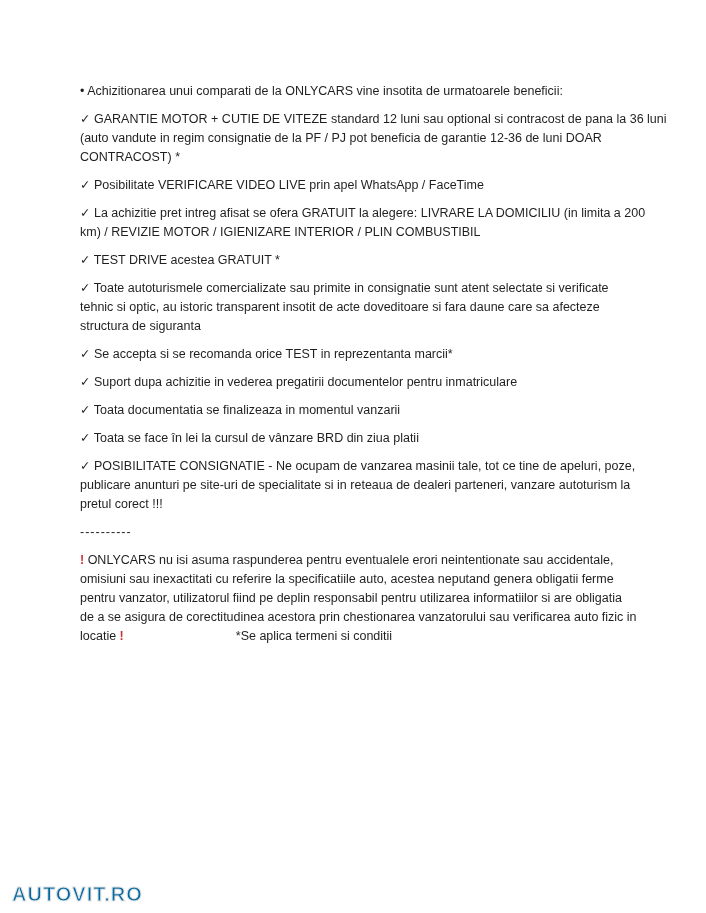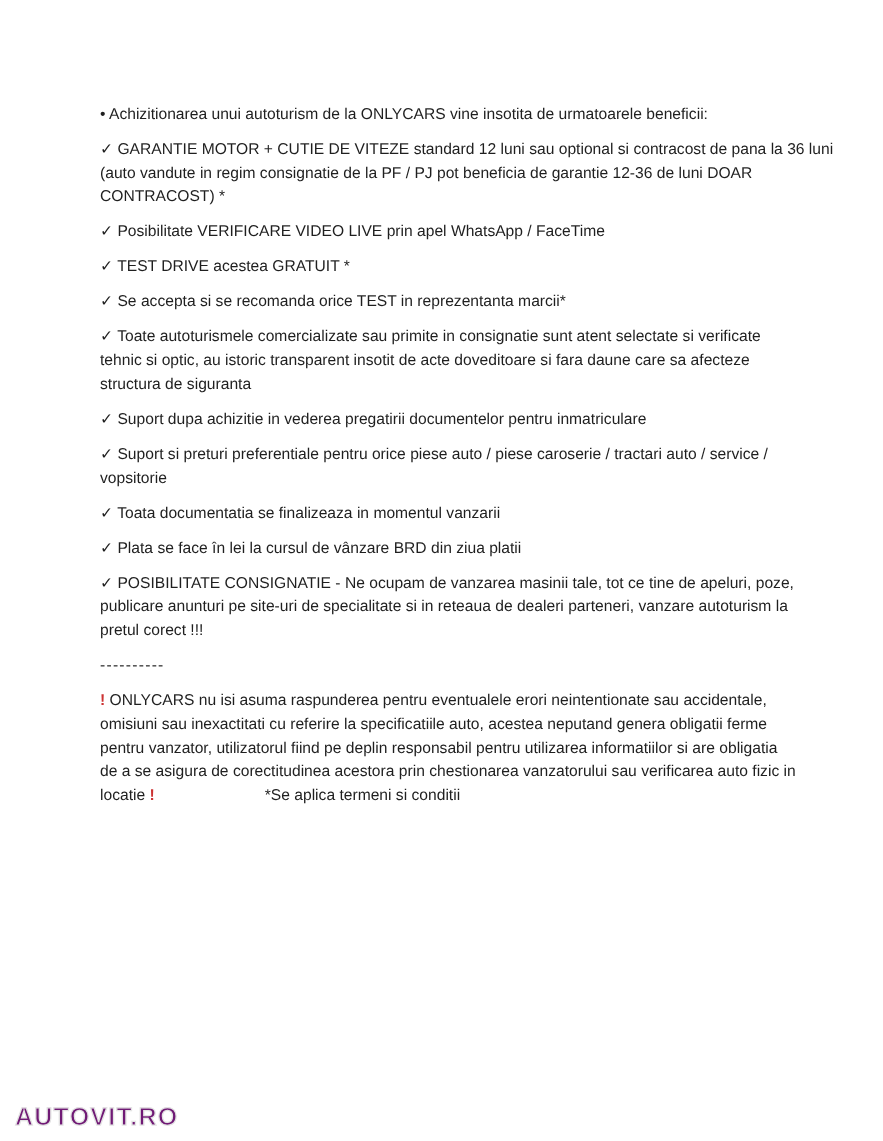--- a/index.html
+++ b/index.html
@@ -37,57 +37,57 @@
   }
   .separator {
     letter-spacing: 1px;
   }
   .warn {
     color: #cc3333;
     font-weight: bold;
     white-space: pre;
   }
   .terms {
-    margin-left: 88px;
+    margin-left: 112px;
   }
   .watermark {
     position: absolute;
     left: 12px;
     top: 883px;
     font-size: 20px;
     font-weight: bold;
     letter-spacing: 1px;
-    color: #701a75;
+    color: #0369a1;
     -webkit-text-stroke: 1px #e4e4e4;
   }
 </style>
 </head>
 <body>
 
 <div class="content">
 
   <p class="para intro">
-    <span class="bullet">• </span><span>Achizitionarea unui autoturism de la ONLYCARS vine insotita de urmatoarele beneficii:</span>
+    <span class="bullet">• </span><span>Achizitionarea unui comparati de la ONLYCARS vine insotita de urmatoarele beneficii:</span>
   </p>
 
   <div id="benefits">
       <p class="para benefit"><span class="glyph">✓ </span><span class="pre">GARANTIE MOTOR + CUTIE DE VITEZE standard 12 luni sau optional si contracost de pana la 36 luni
 (auto vandute in regim consignatie de la PF / PJ pot beneficia de garantie 12-36 de luni DOAR
 CONTRACOST) *</span></p>
       <p class="para benefit"><span class="glyph">✓ </span><span class="pre">Posibilitate VERIFICARE VIDEO LIVE prin apel WhatsApp / FaceTime</span></p>
+      <p class="para benefit"><span class="glyph">✓ </span><span class="pre">La achizitie pret intreg afisat se ofera GRATUIT la alegere: LIVRARE LA DOMICILIU (in limita a 200
+km) / REVIZIE MOTOR / IGIENIZARE INTERIOR / PLIN COMBUSTIBIL</span></p>
       <p class="para benefit"><span class="glyph">✓ </span><span class="pre">TEST DRIVE acestea GRATUIT *</span></p>
-      <p class="para benefit"><span class="glyph">✓ </span><span class="pre">Se accepta si se recomanda orice TEST in reprezentanta marcii*</span></p>
       <p class="para benefit"><span class="glyph">✓ </span><span class="pre">Toate autoturismele comercializate sau primite in consignatie sunt atent selectate si verificate
 tehnic si optic, au istoric transparent insotit de acte doveditoare si fara daune care sa afecteze
 structura de siguranta</span></p>
+      <p class="para benefit"><span class="glyph">✓ </span><span class="pre">Se accepta si se recomanda orice TEST in reprezentanta marcii*</span></p>
       <p class="para benefit"><span class="glyph">✓ </span><span class="pre">Suport dupa achizitie in vederea pregatirii documentelor pentru inmatriculare</span></p>
-      <p class="para benefit"><span class="glyph">✓ </span><span class="pre">Suport si preturi preferentiale pentru orice piese auto / piese caroserie / tractari auto / service /
-vopsitorie</span></p>
       <p class="para benefit"><span class="glyph">✓ </span><span class="pre">Toata documentatia se finalizeaza in momentul vanzarii</span></p>
-      <p class="para benefit"><span class="glyph">✓ </span><span class="pre">Plata se face în lei la cursul de vânzare BRD din ziua platii</span></p>
+      <p class="para benefit"><span class="glyph">✓ </span><span class="pre">Toata se face în lei la cursul de vânzare BRD din ziua platii</span></p>
       <p class="para benefit"><span class="glyph">✓ </span><span class="pre">POSIBILITATE CONSIGNATIE - Ne ocupam de vanzarea masinii tale, tot ce tine de apeluri, poze,
 publicare anunturi pe site-uri de specialitate si in reteaua de dealeri parteneri, vanzare autoturism la
 pretul corect !!!</span></p>
     </div>
 
   <p class="para separator">----------</p>
 
   <p class="para disclaimer">
     <span class="warn">!</span><span class="pre"> ONLYCARS nu isi asuma raspunderea pentru eventualele erori neintentionate sau accidentale,
 omisiuni sau inexactitati cu referire la specificatiile auto, acestea neputand genera obligatii ferme

